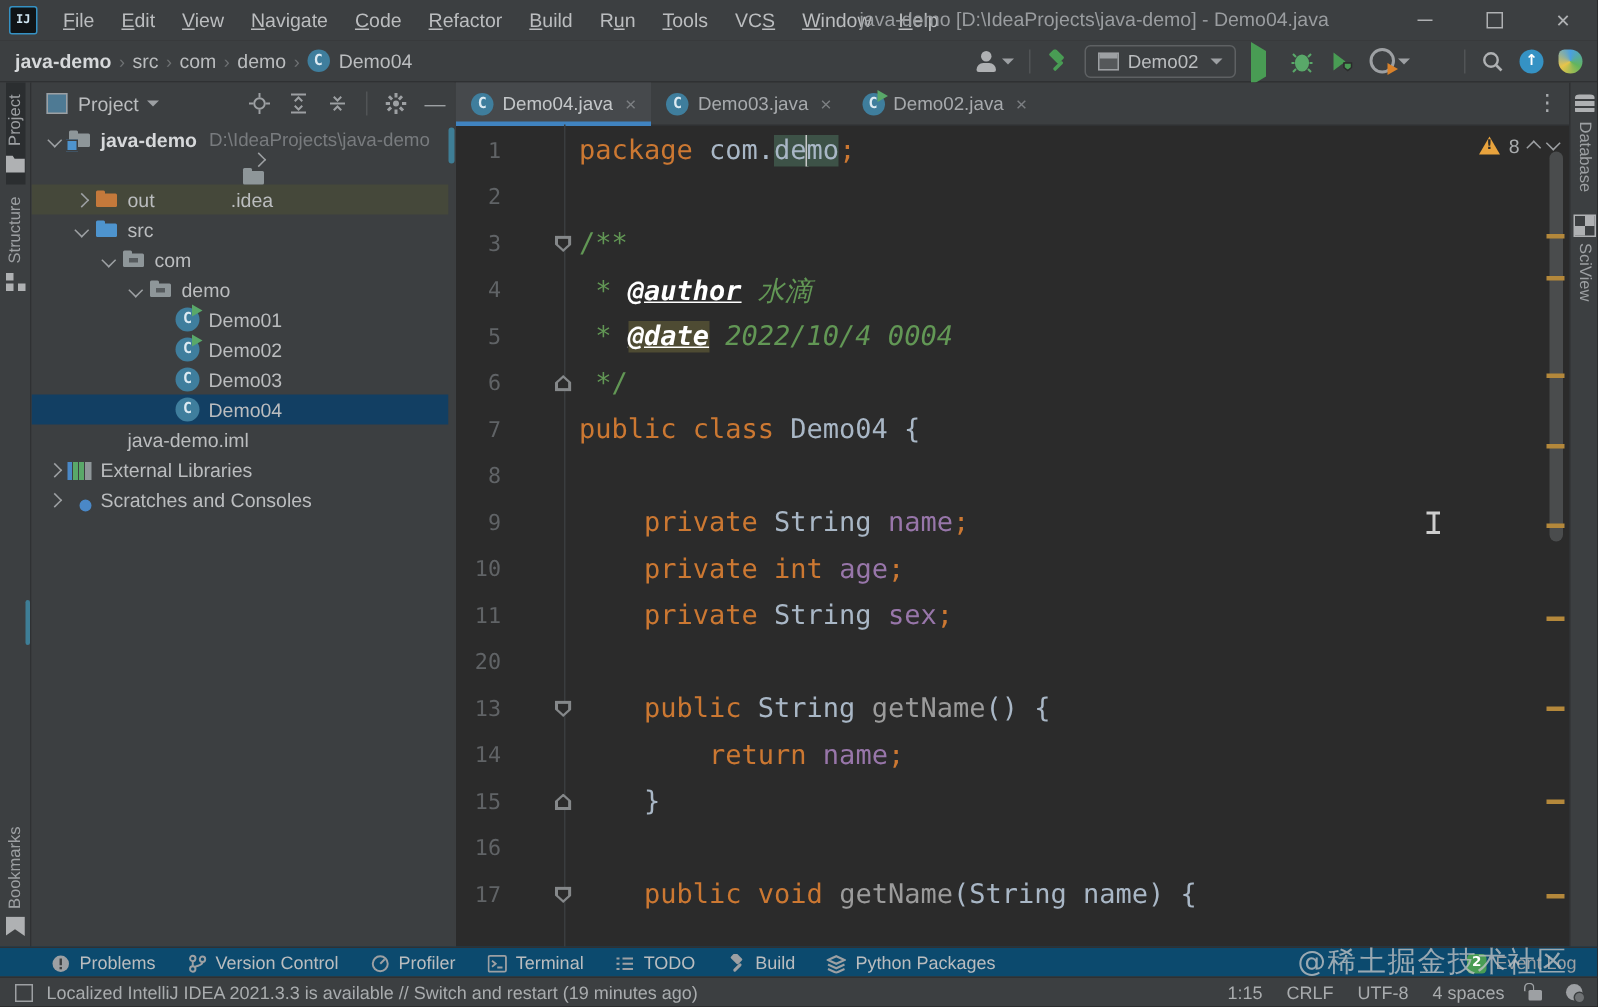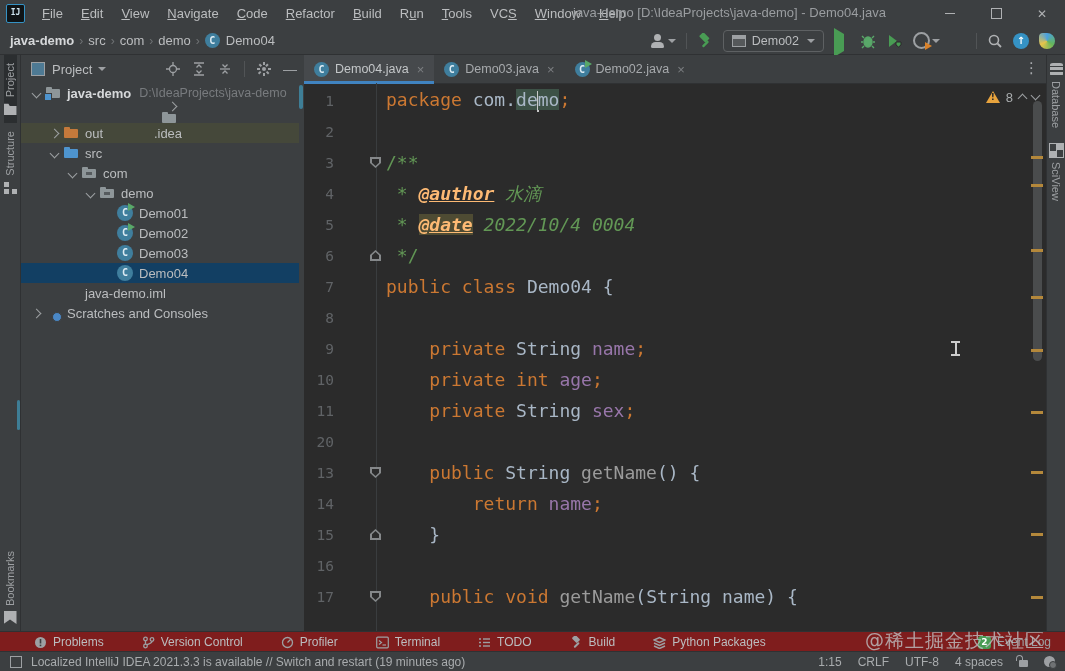--- a/index.html
+++ b/index.html
@@ -105,21 +105,21 @@
   .etab .ic-class{width:15px;height:15px;line-height:15px;flex:none;position:relative;}
   .tab-more{position:absolute;right:8px;top:4px;color:#A7AAAD;font-size:15px;letter-spacing:0;}
   .code-area{position:absolute;left:0;right:14px;top:28px;bottom:0;overflow:hidden;}
   .gutter-line{position:absolute;left:72px;top:28px;bottom:0;width:1px;background:#3A3D3F;}
   .cline{height:31px;display:flex;align-items:center;white-space:pre;position:relative;
          font-family:"DejaVu Sans Mono",monospace;font-size:18px;}
   .lnum{width:30px;text-align:right;flex:none;font-size:14.5px;color:#606366;}
   .ctext{margin-left:52px;}
   .tk-kw{color:#CC7832;} .tk-pl{color:#A9B7C6;} .tk-fld{color:#9876AA;}
   .tk-doc{color:#629755;} .tk-doci{color:#629755;font-style:italic;}
-  .tk-tag{color:#fdba74;font-style:italic;font-weight:bold;text-decoration:underline;}
+  .tk-tag{color:#ffffff;font-style:italic;font-weight:bold;text-decoration:underline;}
   .tk-mth{color:#9B9B9B;}
   .tk-hl{color:#A9B7C6;background:#3D5247;}
   .tk-taghl{background:#4E4B33;}
   .caret{display:inline-block;width:2px;height:21px;background:#C8C8C8;vertical-align:middle;margin:0 -1px;}
   .fold{position:absolute;left:66px;width:11px;height:11px;background:#85888A;}
   .fold.start{clip-path:polygon(0 0,100% 0,100% 55%,50% 100%,0 55%);}
   .fold.end{clip-path:polygon(50% 0,100% 45%,100% 100%,0 100%,0 45%);}
   .fold-inner{position:absolute;left:2px;top:2px;right:2px;bottom:2px;background:#2B2B2B;clip-path:inherit;}
   .inspect{position:absolute;right:2px;top:32px;height:20px;display:flex;align-items:center;gap:6px;padding:0 6px;}
   .warn-tri{width:0;height:0;border-left:7px solid transparent;border-right:7px solid transparent;
@@ -128,22 +128,22 @@
   .warn-count{font-size:13px;color:#A9ACAE;}
   .mini-chev{width:6px;height:6px;border-right:1.5px solid #9DA0A3;border-bottom:1.5px solid #9DA0A3;}
   .mini-chev.up{transform:rotate(-135deg);margin-top:3px;}
   .mini-chev.down{transform:rotate(45deg);margin-bottom:3px;}
   .scrollbar{position:absolute;right:5px;top:46px;width:9px;height:260px;background:#55585A;border-radius:5px;opacity:.75;}
   .stripe-mark{position:absolute;right:4px;width:12px;height:3px;background:#B4883B;}
   .ibeam{position:absolute;left:647px;top:286px;width:9px;height:15px;}
   .ibeam::before{content:"";position:absolute;left:3.5px;top:1px;bottom:1px;width:2px;background:#CDCDCD;}
   .ibeam::after{content:"";position:absolute;left:0;right:0;top:0;height:2px;background:#CDCDCD;box-shadow:0 13px #CDCDCD;}
   
-  #bottombar{position:absolute;left:0;right:0;bottom:19px;height:20px;background:#7f1d1d;display:flex;
-             align-items:center;gap:38px;padding-left:34px;font-size:12px;color:#BBBDBF;border-top:1px solid #2F3133;}
+  #bottombar{position:absolute;left:0;right:0;bottom:19px;height:20px;background:#0c4a6e;display:flex;
+             align-items:center;gap:21px;padding-left:34px;font-size:12px;color:#BBBDBF;border-top:1px solid #2F3133;}
   .btool{display:flex;align-items:center;gap:6px;}
   .bt-ic{width:13px;height:13px;position:relative;flex:none;}
   .bt-ic svg{display:block;}
   .eventlog{margin-left:auto;margin-right:14px;display:flex;align-items:center;gap:6px;color:#9DA0A3;}
   .evbadge{width:13px;height:13px;border-radius:3px;background:#499C54;color:#fff;font:bold 9px/13px "DejaVu Sans",sans-serif;text-align:center;}
   
   #statusbar{position:absolute;left:0;right:0;bottom:0;height:19px;background:#3C3F41;display:flex;
              align-items:center;font-size:12px;color:#A9ACAE;padding:0 10px;border-top:1px solid #2F3133;}
   .sb-ic{width:10px;height:10px;border:1px solid #9DA0A3;margin-right:9px;flex:none;}
   .sb-right{margin-left:auto;display:flex;align-items:center;gap:16px;}
@@ -391,20 +391,27 @@
           </div>
           <div class="tree-row selected" style="padding-left: 78px;">
             <span class="chev-slot"></span>
             <span class="tree-ic ic-class">C</span>
             <span class="tree-label">Demo04</span>
           </div>
           <div class="tree-row" style="padding-left: 24px;">
             <span class="chev-slot"></span>
             <span class="tree-ic"><span class="ic-iml"></span></span>
             <span class="tree-label">java-demo.iml</span>
+          </div>
+          <div class="tree-row" style="padding-left: 6px;">
+            <span class="chev-slot">
+              <span class="chev closed"></span>
+            </span>
+            <span class="tree-ic ic-libs"></span>
+            <span class="tree-label">External Libraries</span>
           </div>
           <div class="tree-row" style="padding-left: 6px;">
             <span class="chev-slot">
               <span class="chev closed"></span>
             </span>
             <span class="tree-ic"><span class="ic-scr"></span></span>
             <span class="tree-label">Scratches and Consoles</span>
           </div>
         </div>
       <div class="pp-scroll"></div>

